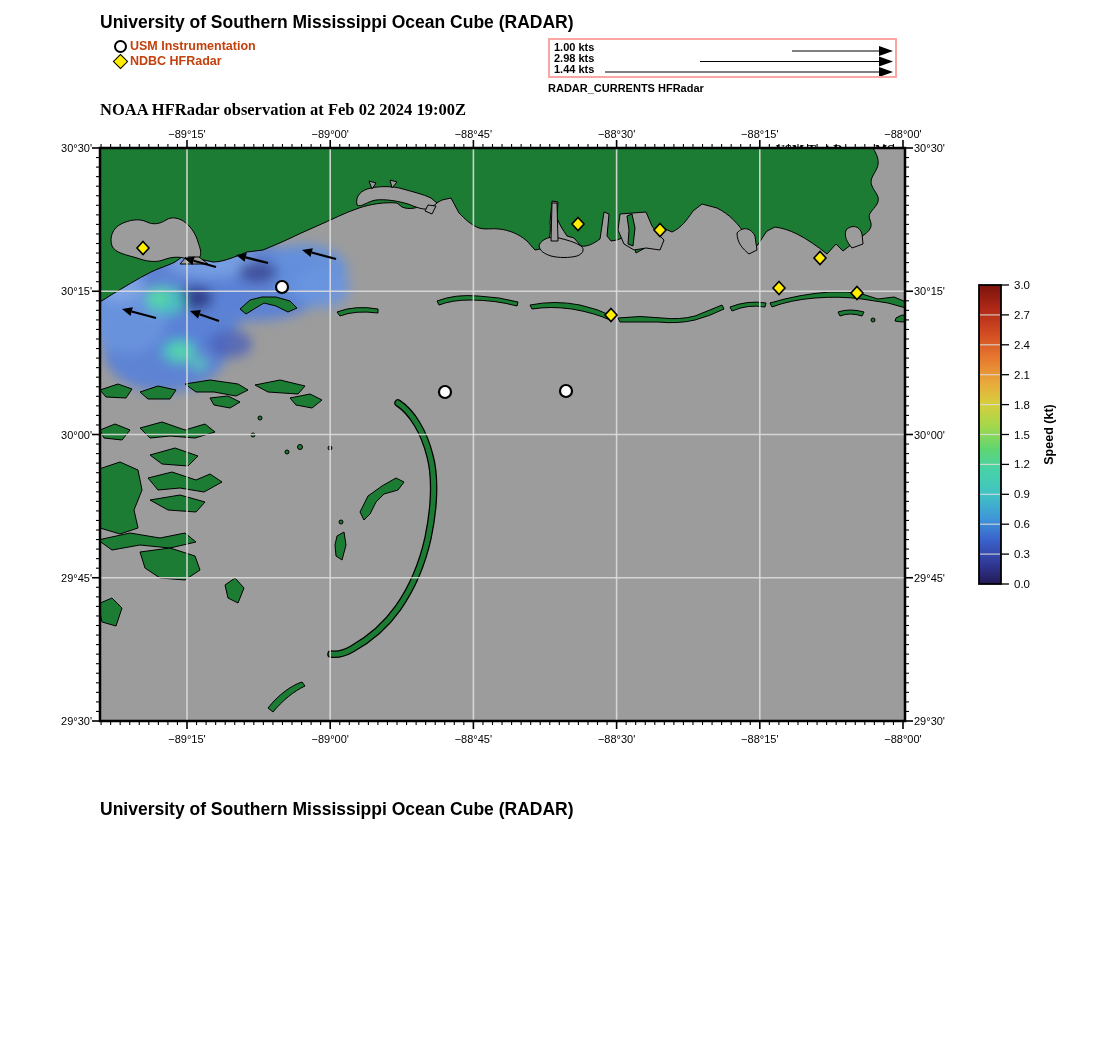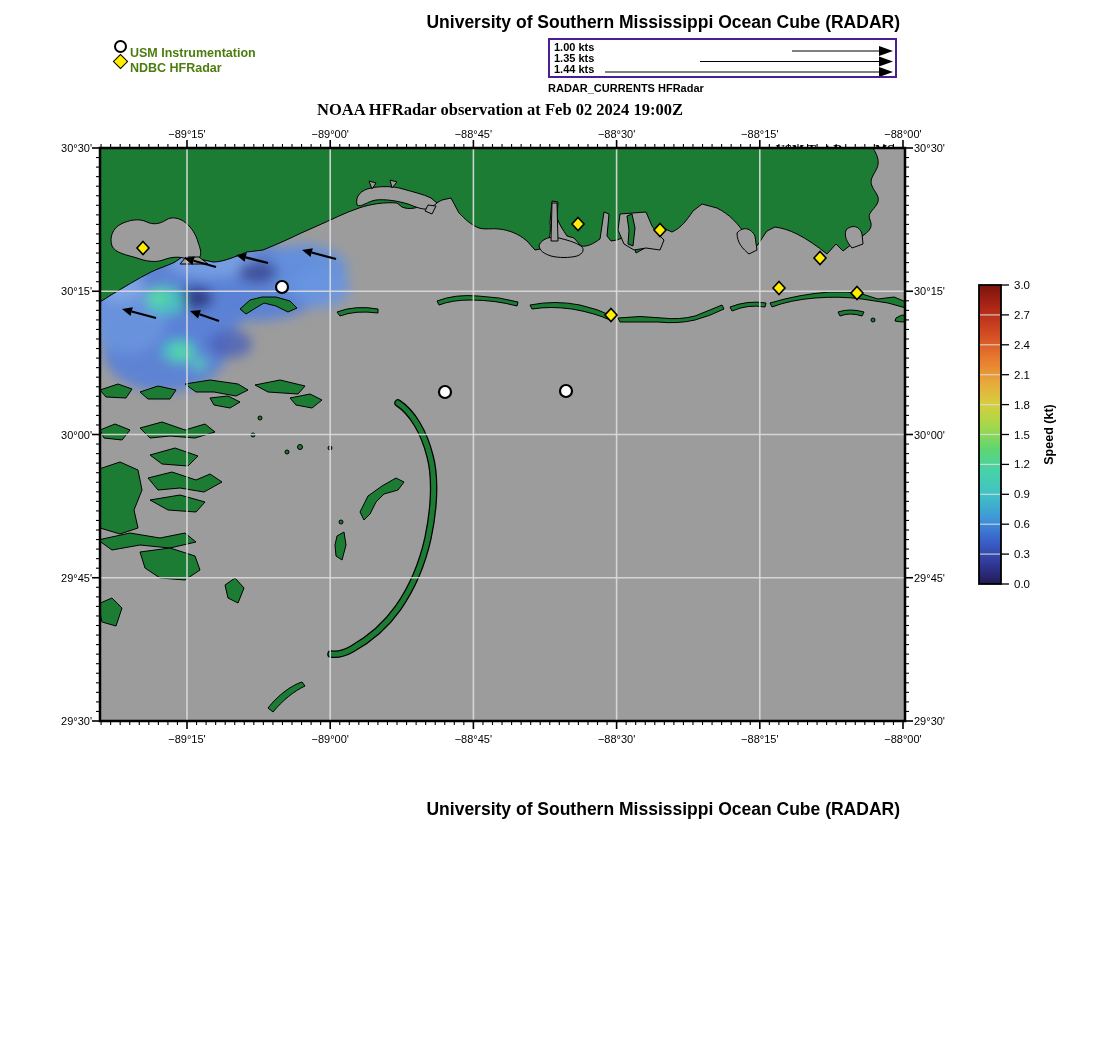--- a/index.html
+++ b/index.html
@@ -1,27 +1,27 @@
 <!DOCTYPE html>
 <html><head>
 <meta charset="utf-8">
 <style>
   html,body{margin:0;padding:0;background:#ffffff;}
   #page{position:relative;width:1100px;height:1050px;background:#ffffff;overflow:hidden;
         font-family:"Liberation Sans",sans-serif;}
   .abs{position:absolute;}
-  .title{font-weight:bold;font-size:17.5px;color:#000;text-align:right;}
+  .title{font-weight:bold;font-size:17.5px;color:#000;text-align:left;}
   .legend-row{position:absolute;height:16px;}
-  .legend-label{position:absolute;left:16px;top:7px;font-size:12.5px;font-weight:bold;color:#4d7c0f;white-space:nowrap;}
+  .legend-label{position:absolute;left:16px;top:0;font-size:12.5px;font-weight:bold;color:#c2410c;white-space:nowrap;}
   .sym-circle{position:absolute;left:0;top:1px;width:9px;height:9px;border:2px solid #000;border-radius:50%;background:#fff;}
   .sym-diamond{position:absolute;left:1px;top:2px;width:9px;height:9px;border:1.5px solid #000;background:#ffee00;transform:rotate(45deg);}
-  #vector-box{position:absolute;left:548px;top:38px;width:345px;height:36px;border:2px solid #4c1d95;background:#fff;}
+  #vector-box{position:absolute;left:548px;top:38px;width:345px;height:36px;border:2px solid #fca5a5;background:#fff;}
   .vec-label{position:absolute;left:4px;font-size:11px;font-weight:bold;color:#000;line-height:11px;white-space:nowrap;}
   #vector-caption{position:absolute;left:548px;top:82px;font-size:11px;font-weight:bold;color:#000;}
-  #obs-title{position:absolute;left:100px;top:100px;width:800px;text-align:center;
+  #obs-title{position:absolute;left:100px;top:100px;width:800px;text-align:left;
              font-family:"Liberation Serif",serif;font-weight:bold;font-size:16.5px;color:#000;}
   #range-label{position:absolute;left:760px;top:97px;width:150px;text-align:center;
              font-family:"Liberation Serif",serif;font-weight:bold;font-size:13px;color:#000;margin-top:44px;}
   #map-svg{position:absolute;left:0;top:0;}
   svg text{font-family:"Liberation Sans",sans-serif;}
   .axlab{font-size:11px;fill:#000;}
   .cblab{font-size:11.5px;fill:#000;}
 </style>
 </head>
 <body>
@@ -33,21 +33,21 @@
   <span class="sym-circle"></span>
   <span class="legend-label">USM Instrumentation</span>
 </div>
 <div class="legend-row" style="left:114px;top:54px;">
   <span class="sym-diamond"></span>
   <span class="legend-label">NDBC HFRadar</span>
 </div>
 
 <div id="vector-box">
   <span class="vec-label" style="top:2px;">1.00 kts</span>
-  <span class="vec-label" style="top:13px;">1.35 kts</span>
+  <span class="vec-label" style="top:13px;">2.98 kts</span>
   <span class="vec-label" style="top:24px;">1.44 kts</span>
   <svg id="vecbox-svg" width="345" height="36" style="position:absolute;left:0;top:0;">
         <line x1="242" y1="11" x2="331" y2="11" stroke="#000" stroke-width="1.2"></line>
         <path d="M343,11 L329,6 L329,16 Z" fill="#000"></path>
         <line x1="150" y1="21.5" x2="331" y2="21.5" stroke="#000" stroke-width="1.2"></line>
         <path d="M343,21.5 L329,16.5 L329,26.5 Z" fill="#000"></path>
         <line x1="55" y1="32" x2="331" y2="32" stroke="#000" stroke-width="1.2"></line>
         <path d="M343,32 L329,27 L329,37 Z" fill="#000"></path>
       </svg>
 </div>

